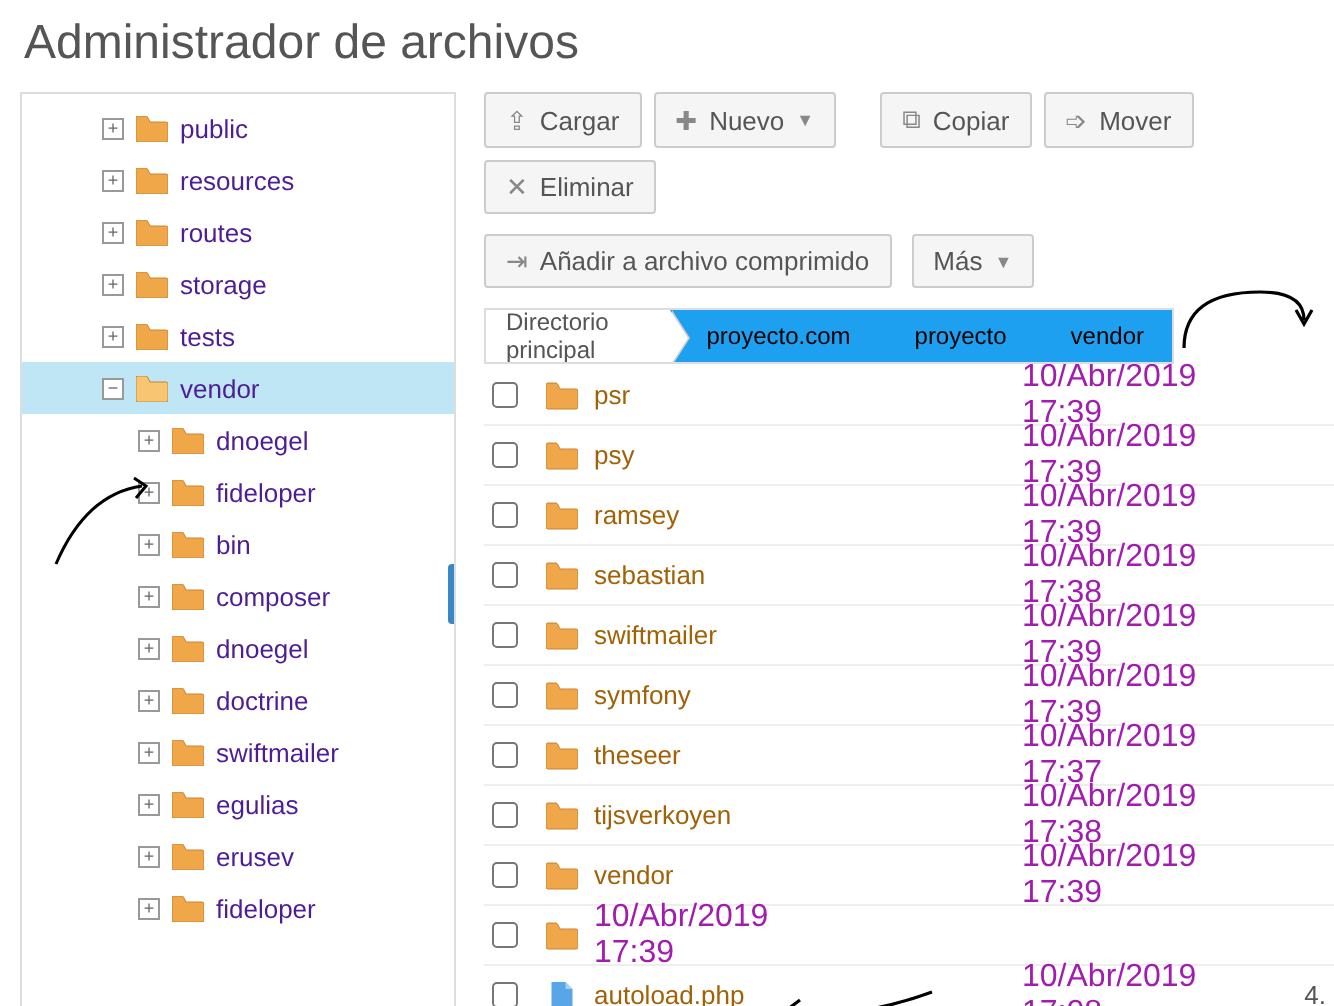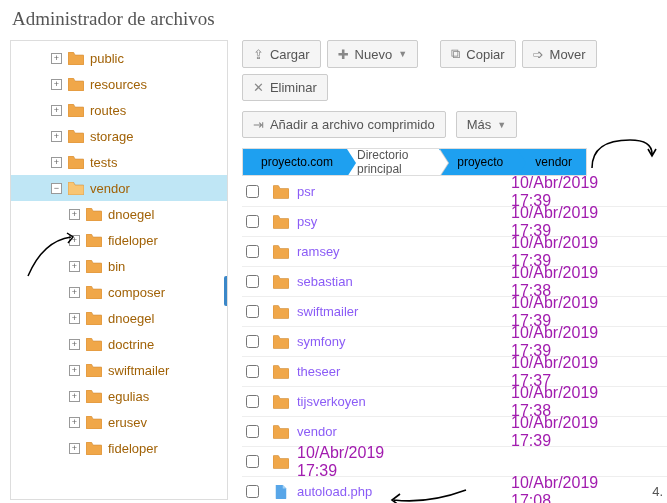--- a/index.html
+++ b/index.html
@@ -1,48 +1,48 @@
 <!DOCTYPE html>
 <html><head>
 <meta charset="utf-8">
 <style>
 * { box-sizing: border-box; margin: 0; padding: 0; }
 body { font-family: "Segoe UI", Arial, sans-serif; font-size: 13px; color: #555; width: 667px; height: 503px; overflow: hidden; background: #fff; }
-h1 { font-size: 19px; font-weight: 400; color: #555; padding: 8px 12px 10px; font-family: Liberation Serif, serif; }
+h1 { font-size: 24px; font-weight: 400; color: #555; padding: 8px 12px 10px; }
 .layout { display: flex; height: 460px; }
 .sidebar { width: 218px; border: 1px solid #ddd; margin-left: 10px; overflow-y: auto; background: #fff; position: relative; }
 .sidebar-inner { padding-top: 4px; }
 .tree-node { display: flex; align-items: center; height: 26px; padding-left: 4px; cursor: pointer; white-space: nowrap; }
 .tree-node.selected { background: #bfe6f5; }
 .indent { width: 18px; flex: none; }
 .toggle { width: 11px; height: 11px; border: 1px solid #999; background: #fff; display: flex; align-items: center; justify-content: center; font-size: 9px; line-height: 1; color: #666; margin-right: 6px; flex: none; }
 .folder-ico { width: 16px; height: 13px; margin-right: 6px; flex: none; }
 .folder-ico svg { width: 100%; height: 100%; display: block; }
-.tree-label { color: #a16207; }
+.tree-label { color: #4c1d95; }
 .scroll-thumb { position: absolute; right: -5px; top: 235px; width: 8px; height: 30px; background: #3a87c8; border-radius: 2px; }
 .main { flex: 1; padding-left: 14px; position: relative; }
 .toolbar { display: flex; gap: 6px; flex-wrap: wrap; margin-bottom: 10px; }
 .btn { display: inline-flex; align-items: center; gap: 6px; border: 1px solid #ccc; background: #f5f5f5; padding: 5px 10px; font-size: 13px; color: #555; cursor: pointer; border-radius: 2px; }
 .btn .ico { font-size: 13px; color: #888; }
 .caret { font-size: 9px; color: #888; }
 .toolbar2 { display: flex; gap: 10px; margin-bottom: 10px; align-items: center; }
 .breadcrumb { display: flex; align-items: center; border: 1px solid #ddd; height: 28px; overflow: hidden; width: 345px; }
 .bc-item { position: relative; padding: 0 14px 0 18px; height: 100%; display: flex; align-items: center; font-size: 12px; }
 .bc-item.first { padding-left: 10px; background: #fff; color: #555; }
 .bc-item.hl { background: #1ea0f0; color: #000; }
 .bc-item::after { content: ""; position: absolute; right: -9px; top: 0; width: 0; height: 0; border-top: 14px solid transparent; border-bottom: 14px solid transparent; border-left: 9px solid; z-index: 1; }
 .bc-item.first::after { border-left-color: #fff; filter: drop-shadow(1px 0 0 #ccc); }
 .bc-item.hl::after { border-left-color: #1ea0f0; }
 .bc-item:last-child::after { display: none; }
 .filelist { border-top: 1px solid transparent; }
 .row { display: flex; align-items: center; height: 30px; border-bottom: 1px solid #eee; padding: 0 4px; }
 .row input[type=checkbox] { margin-right: 14px; }
 .file-ico { width: 16px; height: 14px; margin-right: 8px; flex: none; }
 .file-ico svg { width: 100%; height: 100%; display: block; }
-.fname { color: #8b5cf6; flex: 1; cursor: pointer; }
+.fname { color: #a16207; flex: 1; cursor: pointer; }
 .fdate { color: #a21caf; font-size: 16px; width: 128px; text-align: left; }
 .fsize { width: 24px; color: #555; text-align: right; }
 .arrow-svg { position: absolute; pointer-events: none; }
 </style>
 </head>
 <body>
 
 <h1>Administrador de archivos</h1>
 
 <div class="layout">
@@ -277,22 +277,22 @@
         <span>Añadir a archivo comprimido</span>
       </button>
       <button class="btn">
         <span>Más</span>
         <span class="caret">▼</span>
       </button>
     </div>
 
     <div style="position:relative;">
       <div class="breadcrumb">
+        <div class="bc-item first">Directorio principal</div>
         <div class="bc-item hl">proyecto.com</div>
-        <div class="bc-item first">Directorio principal</div>
         <div class="bc-item hl">proyecto</div>
         <div class="bc-item hl">vendor</div>
       </div>
       <svg class="arrow-svg" style="left:348px; top:-14px; width:70px; height:40px;">
         <path d="M2 34 Q 2 6 40 6 Q 62 6 62 20 M58 15 L62 22 L66 15" fill="none" stroke="#000" stroke-width="1.6"></path>
       </svg>
     </div>
 
     <div class="filelist" id="file-list">
         <div class="row">

